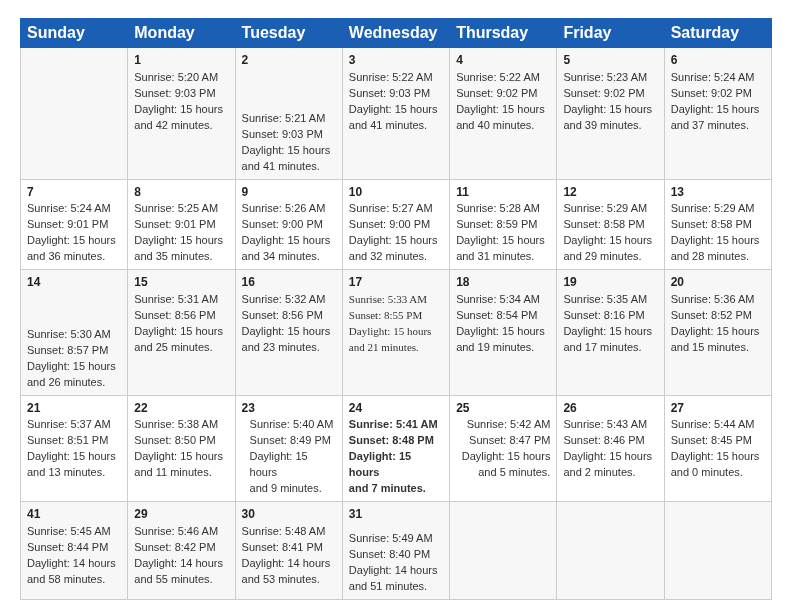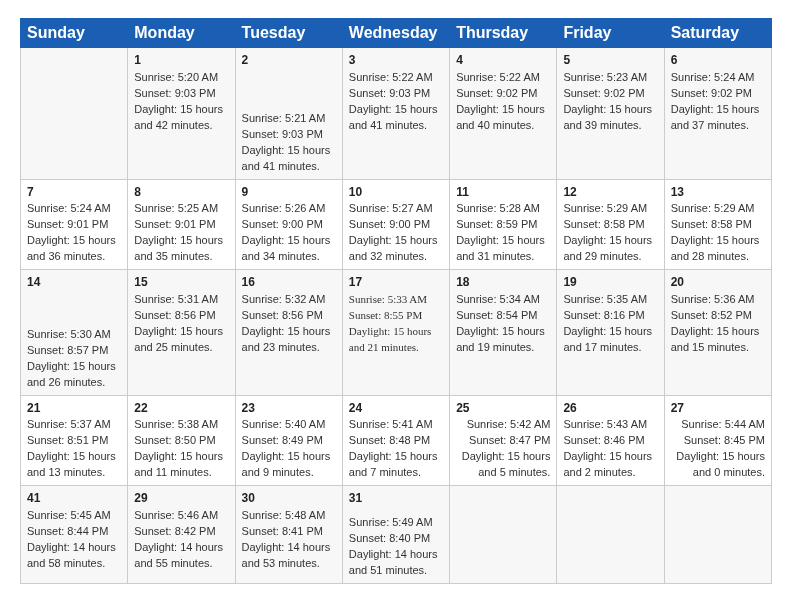--- a/index.html
+++ b/index.html
@@ -257,49 +257,49 @@
           </td>
           <td>
             <span class="day-num">22</span>
             <div class="day-info" style="white-space: pre-line;">Sunrise: 5:38 AM
 Sunset: 8:50 PM
 Daylight: 15 hours
 and 11 minutes.</div>
           </td>
           <td>
             <span class="day-num">23</span>
-            <div class="day-info" style="white-space: pre-line;">Sunrise: 5:40 AM
+            <div class="day-info" style="white-space: pre-line; margin-left: 8px;">Sunrise: 5:40 AM
 Sunset: 8:49 PM
 Daylight: 15 hours
 and 9 minutes.</div>
           </td>
           <td>
             <span class="day-num">24</span>
-            <div class="day-info" style="white-space: pre-line;">Sunrise: 5:41 AM
+            <div class="day-info" style="white-space: pre-line; font-weight: bold;">Sunrise: 5:41 AM
 Sunset: 8:48 PM
 Daylight: 15 hours
 and 7 minutes.</div>
           </td>
           <td>
             <span class="day-num">25</span>
             <div class="day-info" style="white-space: pre-line; text-align: right;">Sunrise: 5:42 AM
 Sunset: 8:47 PM
 Daylight: 15 hours
 and 5 minutes.</div>
           </td>
           <td>
             <span class="day-num">26</span>
             <div class="day-info" style="white-space: pre-line;">Sunrise: 5:43 AM
 Sunset: 8:46 PM
 Daylight: 15 hours
 and 2 minutes.</div>
           </td>
           <td>
             <span class="day-num">27</span>
-            <div class="day-info" style="white-space: pre-line; text-align: right;">Sunrise: 5:44 AM
+            <div class="day-info" style="white-space: pre-line;">Sunrise: 5:44 AM
 Sunset: 8:45 PM
 Daylight: 15 hours
 and 0 minutes.</div>
           </td>
         </tr>
         <tr>
           <td>
             <span class="day-num">41</span>
             <div class="day-info" style="white-space: pre-line;">Sunrise: 5:45 AM
 Sunset: 8:44 PM

